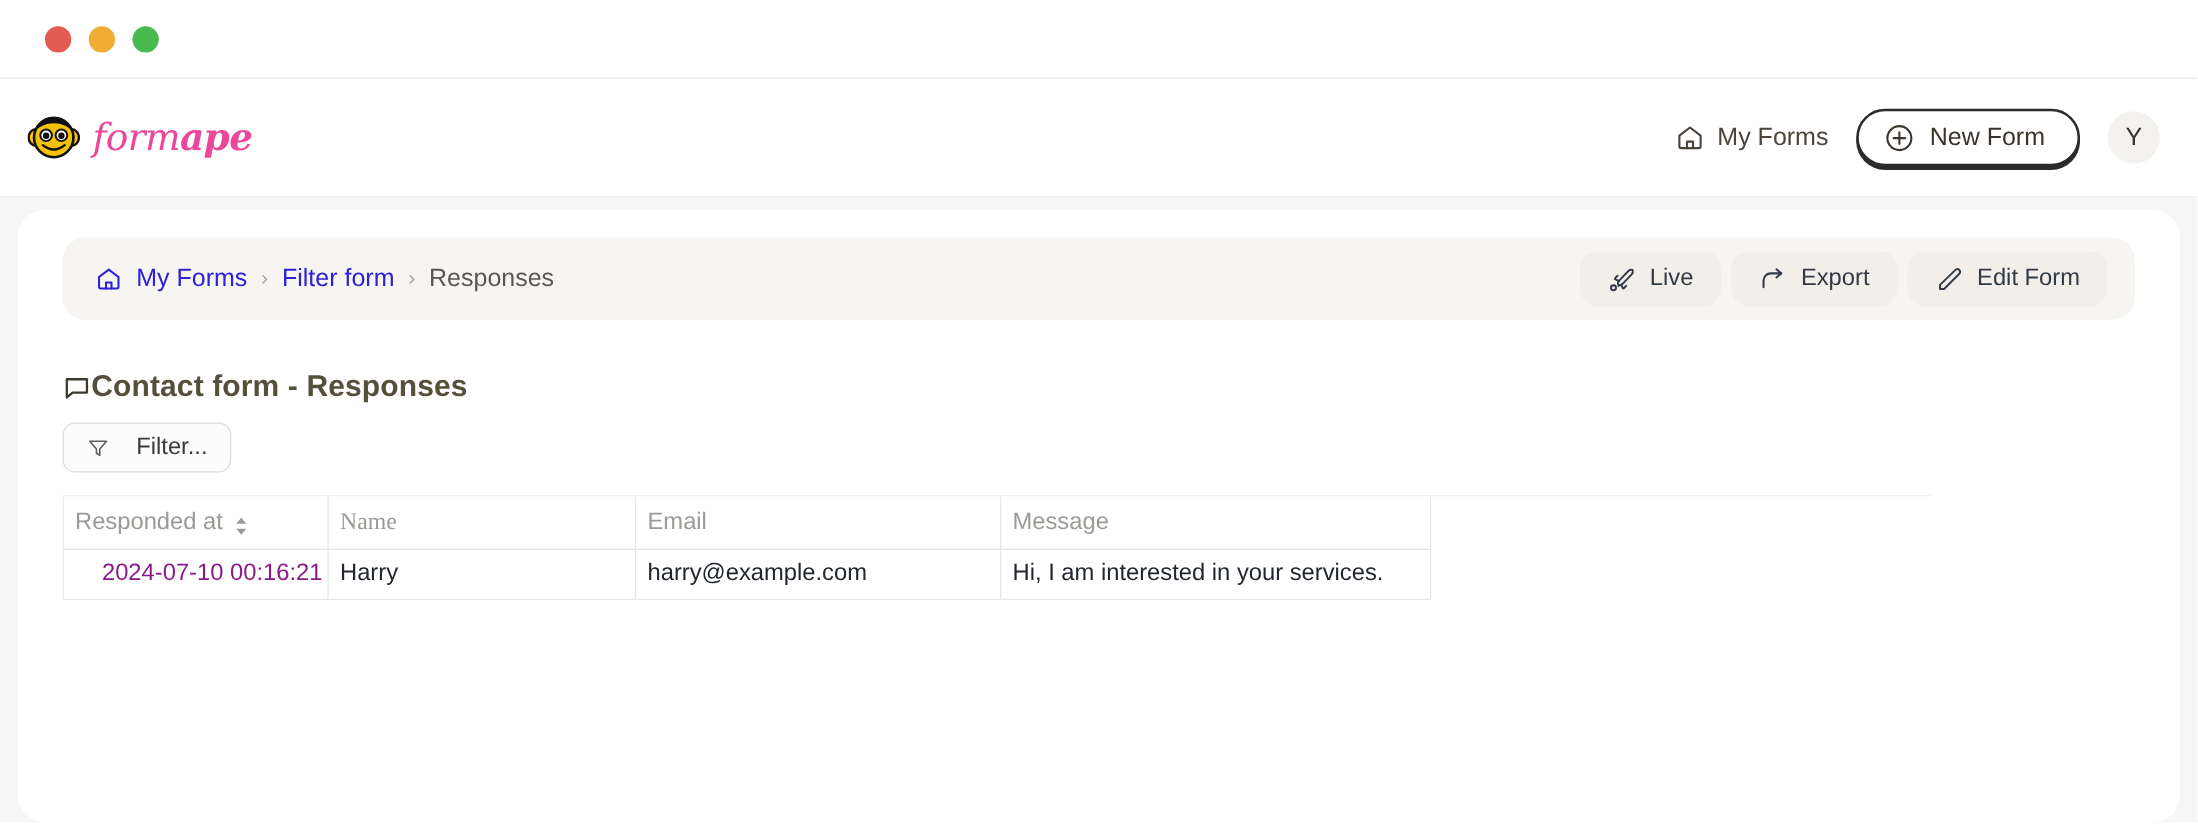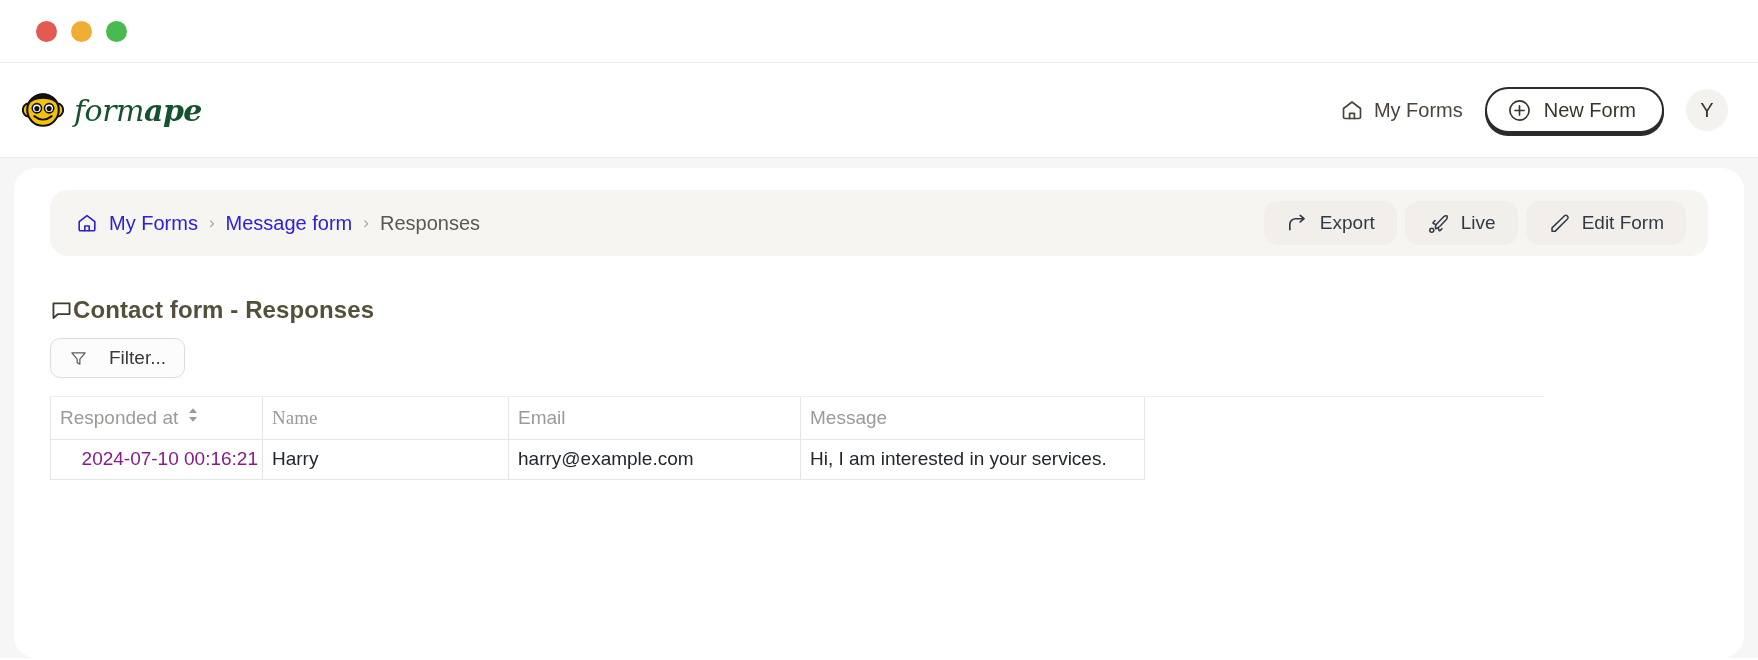--- a/index.html
+++ b/index.html
@@ -42,21 +42,21 @@
     padding: 0 30px 0 22px;
   }
 
   .brand { display: flex; align-items: center; gap: 10px; }
   .brand-mark { width: 42px; height: 42px; display: block; }
   .brand-word {
     font-family: "DejaVu Serif", serif;
     font-size: 30px;
     font-style: italic;
     letter-spacing: -0.5px;
-    color: #14532d;
+    color: #ec4899;
   }
   .brand-word b { font-weight: 700; }
 
   .header-spacer { flex: 1 1 auto; }
 
   .header-right { display: flex; align-items: center; gap: 22px; }
 
   .myforms-link {
     display: flex;
     align-items: center;
@@ -200,21 +200,21 @@
   }
   th {
     color: #9c9a96;
     height: 42px;
   }
   th.col-responded { width: 212px; }
   th.col-name      { width: 246px; font-family: Liberation Serif, serif; }
   th.col-email     { width: 292px; }
   th.col-message   { width: 344px; }
 
-  .th-inner { display: flex; align-items: flex-start; gap: 8px; }
+  .th-inner { display: flex; align-items: flex-end; gap: 8px; }
   .sort-icon { display: block; cursor: pointer; }
 
   td { color: #22272e; }
   td.cell-date {
     color: #8a1a8a;
     text-align: right;
     padding-right: 4px;
     font-variant-numeric: tabular-nums;
   }
 </style>
@@ -279,45 +279,45 @@
 
       <div class="crumbs">
         <span class="crumb-home">
           <svg width="22" height="22" viewBox="0 0 24 24" fill="none" stroke="#2c20d8" stroke-width="1.8" stroke-linecap="round" stroke-linejoin="round">
             <path d="M3.5 10.5 12 4l8.5 6.5V19a1.5 1.5 0 0 1-1.5 1.5H5A1.5 1.5 0 0 1 3.5 19z"></path>
             <path d="M9.6 20.5v-5.2h4.8v5.2"></path>
           </svg>
         </span>
         <span class="crumb-link">My Forms</span>
         <span class="crumb-sep">›</span>
-        <span class="crumb-link">Message form</span>
+        <span class="crumb-link">Filter form</span>
         <span class="crumb-sep">›</span>
         <span class="crumb-current">Responses</span>
       </div>
 
       <div class="crumb-spacer"></div>
 
       <div class="crumb-actions">
-
-        <button class="pill-btn">
-          <svg width="23" height="23" viewBox="0 0 24 24" fill="none" stroke="#313a46" stroke-width="1.7" stroke-linecap="round" stroke-linejoin="round">
-            <path d="M4 18.5V13c0-3.3 2.7-6 6-6h8.4"></path>
-            <path d="M14.8 3.6 18.8 7l-4 3.4"></path>
-          </svg>
-          <span>Export</span>
-        </button>
 
         <button class="pill-btn">
           <svg width="23" height="23" viewBox="0 0 24 24" fill="none" stroke="#313a46" stroke-width="1.6" stroke-linecap="round" stroke-linejoin="round">
             <path d="M13.2 15.2c-1.3 1.3-4 2.3-4 2.3s-1.1-2.8.2-4.1L17.4 5A3.8 3.8 0 0 1 21 4.2 3.8 3.8 0 0 1 20.2 7.8z"></path>
             <path d="M9.4 13.2 6.6 12a.6.6 0 0 1-.2-1l2-2"></path>
             <path d="M11.6 16.4l1 2.8a.6.6 0 0 0 1 .2l2-2"></path>
             <circle cx="5" cy="19" r="2.1"></circle>
           </svg>
           <span>Live</span>
+        </button>
+
+        <button class="pill-btn">
+          <svg width="23" height="23" viewBox="0 0 24 24" fill="none" stroke="#313a46" stroke-width="1.7" stroke-linecap="round" stroke-linejoin="round">
+            <path d="M4 18.5V13c0-3.3 2.7-6 6-6h8.4"></path>
+            <path d="M14.8 3.6 18.8 7l-4 3.4"></path>
+          </svg>
+          <span>Export</span>
         </button>
 
         <button class="pill-btn">
           <svg width="23" height="23" viewBox="0 0 24 24" fill="none" stroke="#313a46" stroke-width="1.6" stroke-linecap="round" stroke-linejoin="round">
             <path d="M17.3 3.9a2.3 2.3 0 0 1 3.2 3.2L7.6 20H4.2v-3.4z"></path>
           </svg>
           <span>Edit Form</span>
         </button>
 
       </div>

